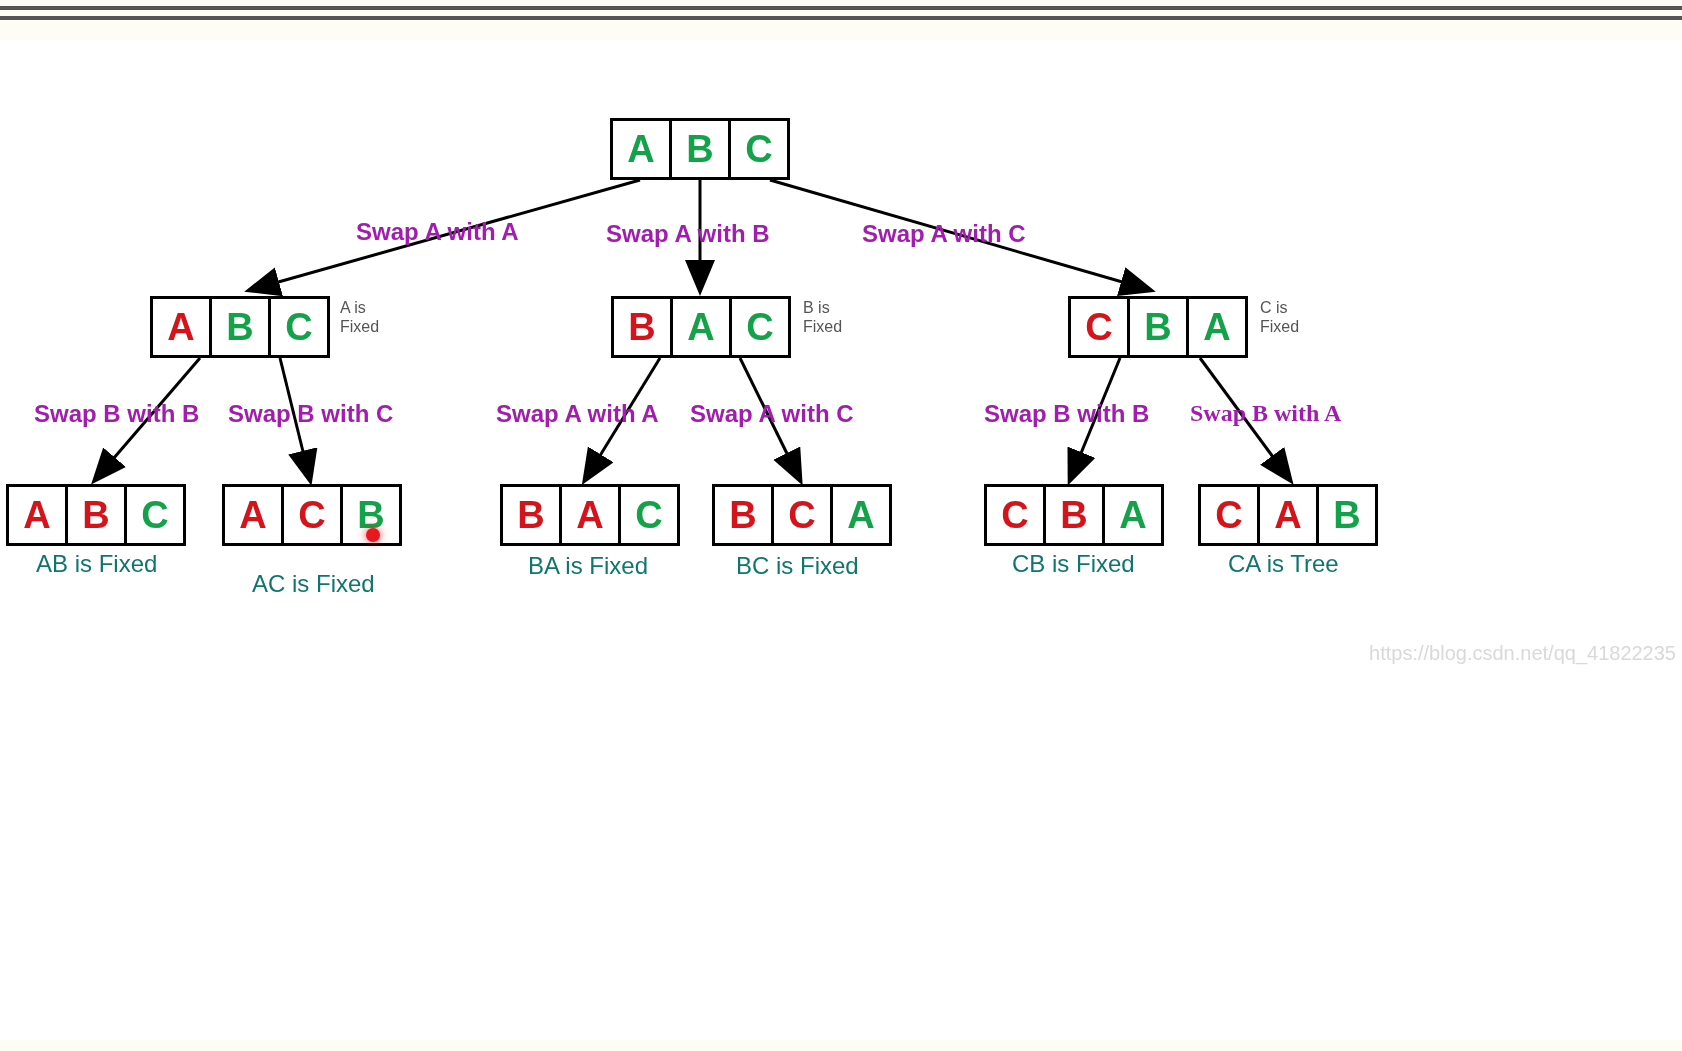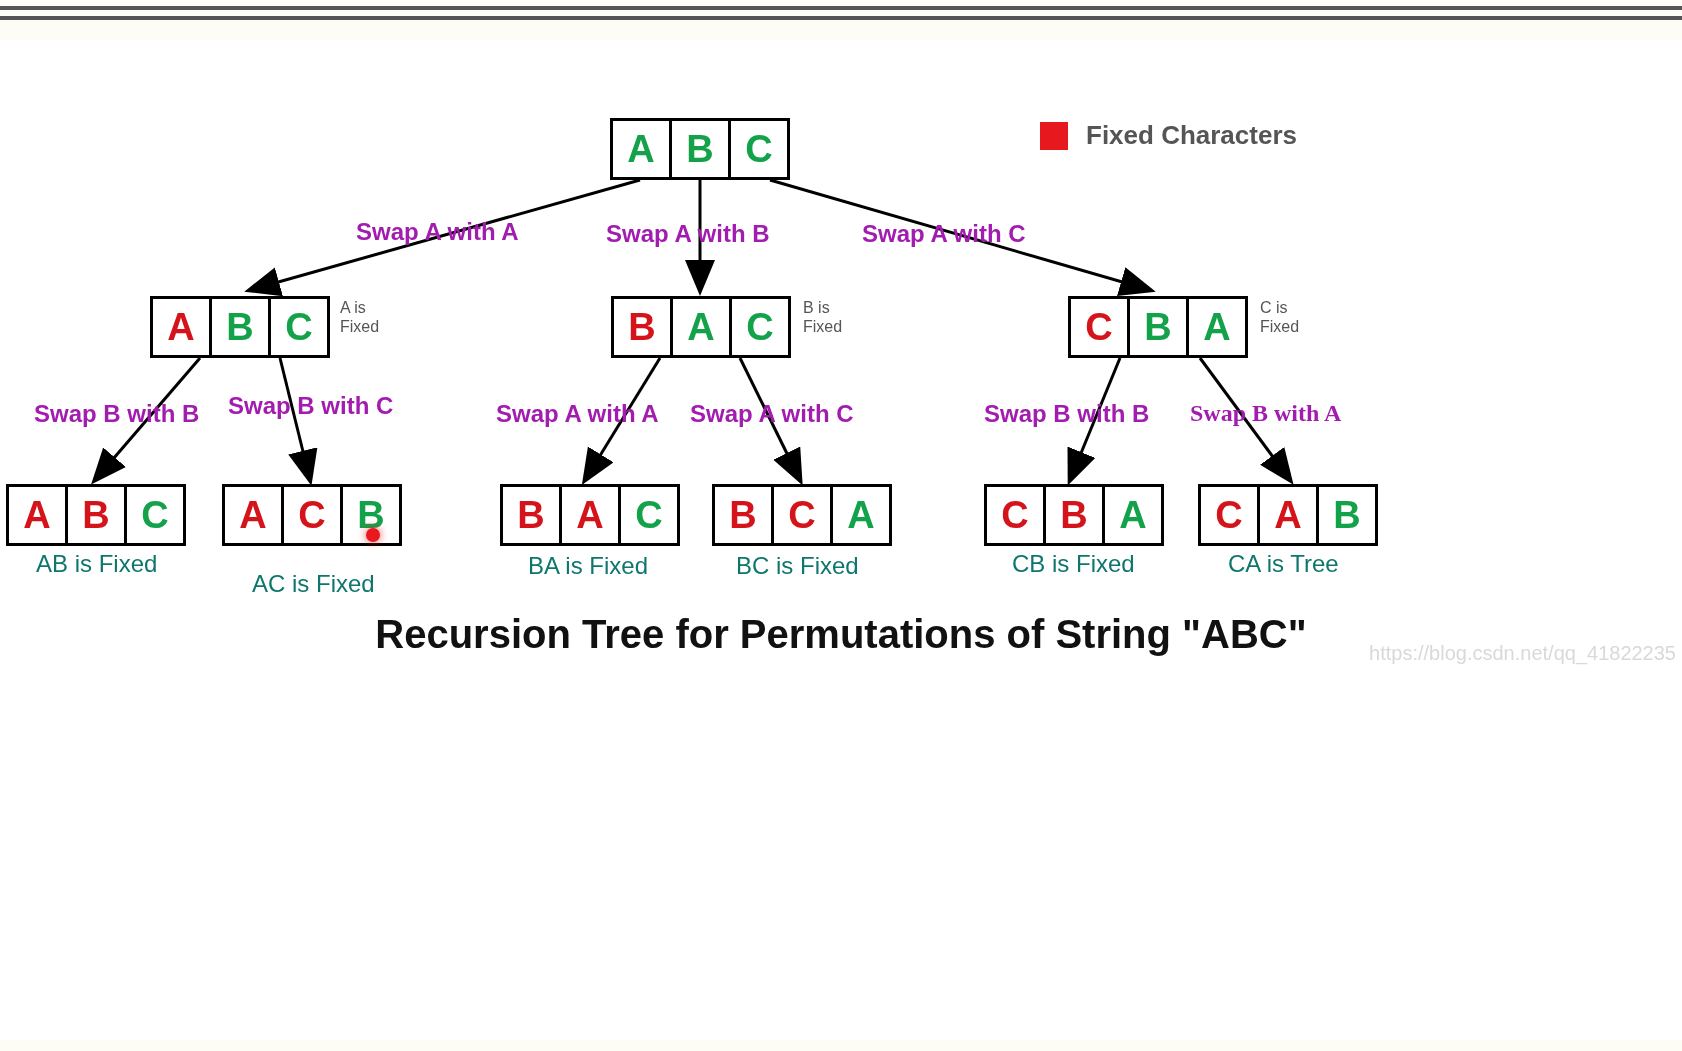--- a/index.html
+++ b/index.html
@@ -113,24 +113,20 @@
   }
 </style>
 </head>
 <body>
 
 <div class="topbar"></div>
 <div class="double-rule"></div>
 
 <div class="canvas">
 
-  <div class="legend">
-    <div class="sq"></div>
-    <span>Fixed Characters</span>
-  </div>
 
   <svg class="arrows">
     <defs>
       <marker id="ah" markerWidth="12" markerHeight="12" refX="10" refY="5" orient="auto">
         <path d="M0,0 L12,5 L0,10 Z" fill="#000"></path>
       </marker>
     </defs>
 
     <line x1="640" y1="140" x2="250" y2="250" stroke="#000" stroke-width="3" marker-end="url(#ah)"></line>
     <line x1="700" y1="140" x2="700" y2="250" stroke="#000" stroke-width="3" marker-end="url(#ah)"></line>
@@ -174,21 +170,21 @@
 
   <div class="node" style="left:1068px; top:256px;">
     <div class="cell r">C</div>
     <div class="cell g">B</div>
     <div class="cell g">A</div>
   </div>
   <div class="fixedlbl" style="left:1260px; top:258px;">C is
 Fixed</div>
 
   <div class="label" style="left:34px;  top:360px;">Swap B with B</div>
-  <div class="label" style="left:228px; top:352px;">Swap B with C</div>
+  <div class="label" style="left:228px; top:360px;">Swap B with C</div>
   <div class="label" style="left:496px; top:360px;">Swap A with A</div>
   <div class="label" style="left:690px; top:360px;">Swap A with C</div>
   <div class="label" style="left:984px; top:360px;">Swap B with B</div>
   <div class="label" style="left:1190px;top:360px;font-family:Liberation Serif, serif;">Swap B with A</div>
 
   <div class="node" style="left:6px;   top:444px;">
     <div class="cell r">A</div>
     <div class="cell r">B</div>
     <div class="cell g">C</div>
   </div>
@@ -224,16 +220,15 @@
 
   <div class="node" style="left:1198px; top:444px;">
     <div class="cell r">C</div>
     <div class="cell r">A</div>
     <div class="cell g">B</div>
   </div>
   <div class="leaflbl" style="left:1228px; top:510px;">CA is Tree</div>
 
   <div class="pointer-dot" style="left:366px; top:488px;"></div>
 
-  <div class="title">Recursion Tree for Permutations of String "ABC"</div>
   <div class="watermark">https://blog.csdn.net/qq_41822235</div>
 
 </div>
 
 </body></html>

